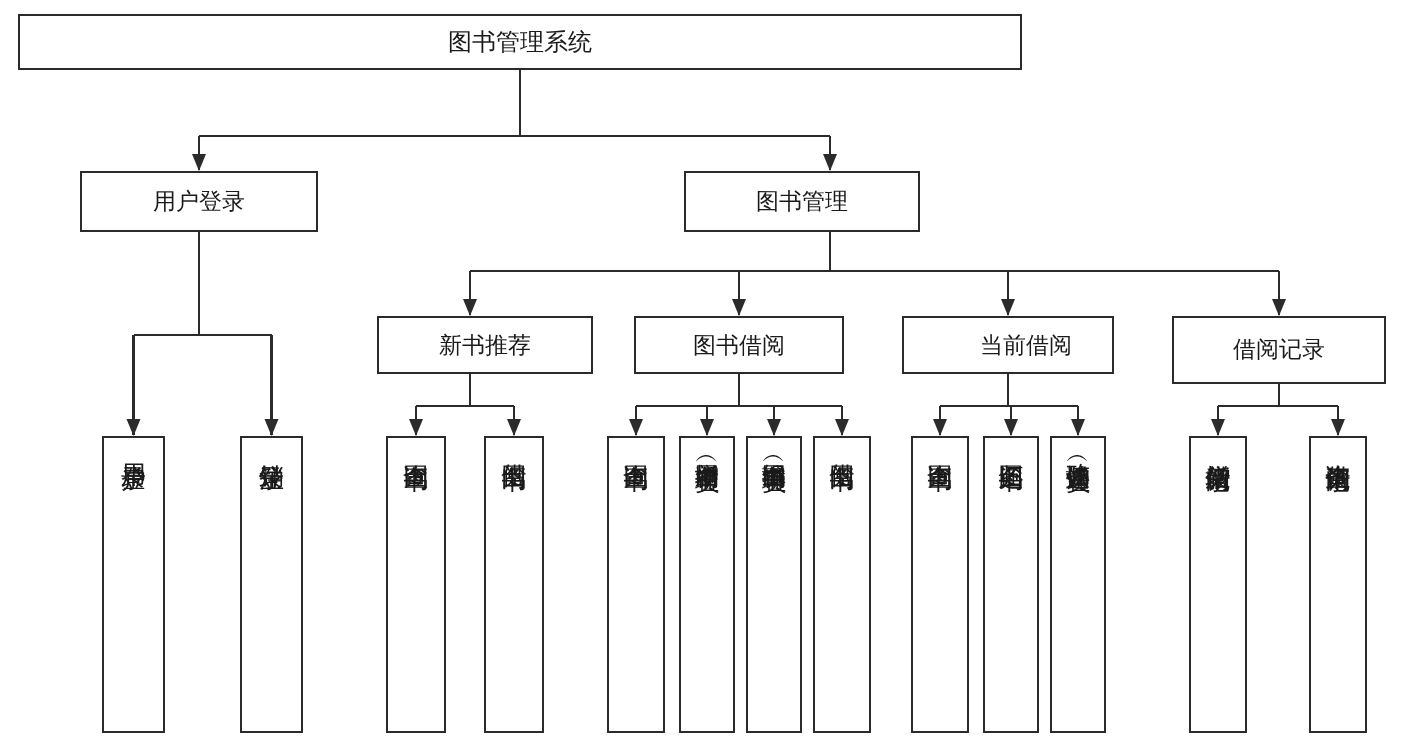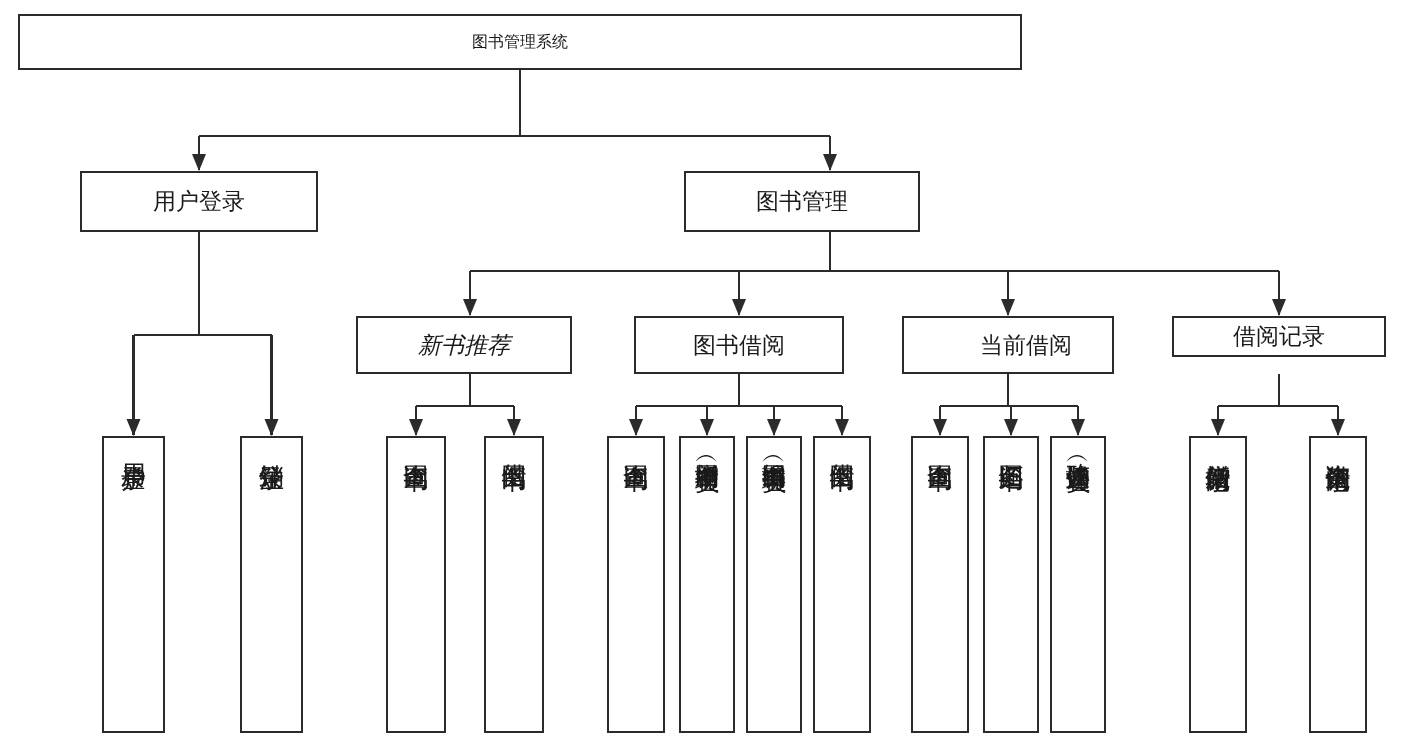--- a/index.html
+++ b/index.html
@@ -53,21 +53,21 @@
     writing-mode: vertical-rl;
     text-orientation: upright;
     font-size: 25px;
     letter-spacing: 1px;
     line-height: 1.0;
   }
   .node.vert.tall .label {
     font-size: 24px;
   }
   .node.root .label {
-    font-size: 16px;
+    font-size: 24px;
   }
   #watermark {
     position: absolute;
     right: 8px;
     bottom: 6px;
     font-size: 17px;
     color: #b9b9b9;
     letter-spacing: 0.5px;
     white-space: nowrap;
     pointer-events: none;
@@ -134,30 +134,30 @@
   <div id="nodes">
       <div class="node horiz root" style="left: 18px; top: 14px; width: 1004px; height: 56px;">
         <span class="label">图书管理系统</span>
       </div>
       <div class="node horiz" style="left: 80px; top: 171px; width: 238px; height: 61px;">
         <span class="label">用户登录</span>
       </div>
       <div class="node horiz" style="left: 684px; top: 171px; width: 236px; height: 61px;">
         <span class="label">图书管理</span>
       </div>
-      <div class="node horiz" style="left: 356px; top: 316px; width: 216px; height: 58px; font-style: italic;">
+      <div class="node horiz" style="left: 377px; top: 316px; width: 216px; height: 58px;">
         <span class="label">新书推荐</span>
       </div>
       <div class="node horiz" style="left: 634px; top: 316px; width: 210px; height: 58px;">
         <span class="label">图书借阅</span>
       </div>
       <div class="node horiz" style="left: 902px; top: 316px; width: 212px; height: 58px; padding-left: 36px;">
         <span class="label">当前借阅</span>
       </div>
-      <div class="node horiz" style="left: 1172px; top: 316px; width: 214px; height: 41px;">
+      <div class="node horiz" style="left: 1172px; top: 316px; width: 214px; height: 68px; font-family: Liberation Serif, serif;">
         <span class="label">借阅记录</span>
       </div>
       <div class="node vert" style="left: 102px; top: 436px; width: 63px; height: 297px;">
         <span class="label">用户登录</span>
       </div>
       <div class="node vert" style="left: 240px; top: 436px; width: 63px; height: 297px;">
         <span class="label">注销登录</span>
       </div>
       <div class="node vert" style="left: 386px; top: 436px; width: 60px; height: 297px;">
         <span class="label">查询图书</span>

